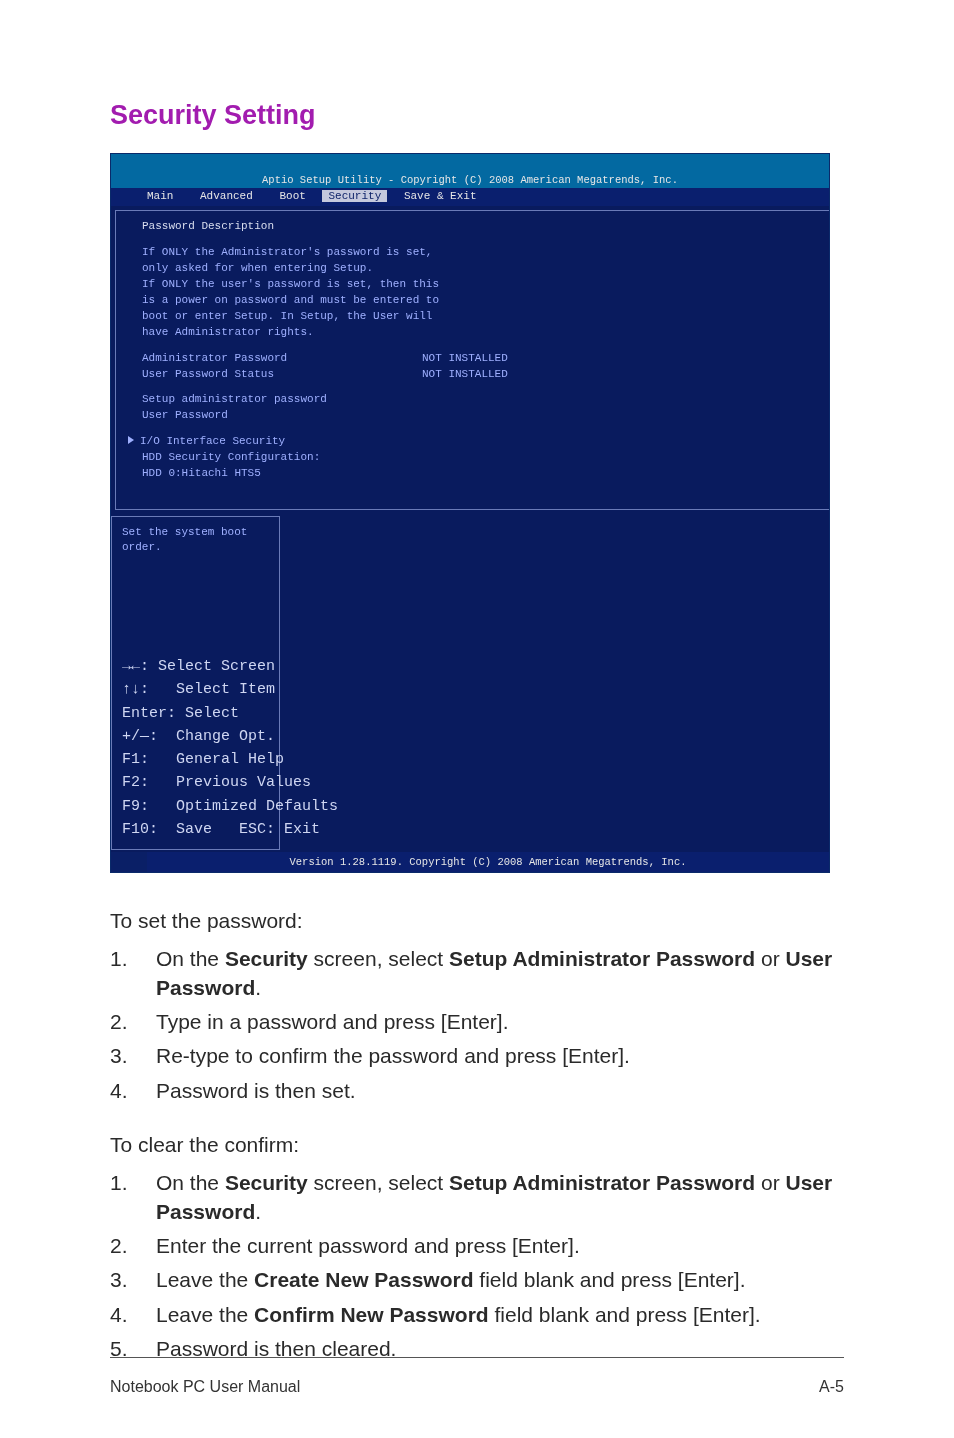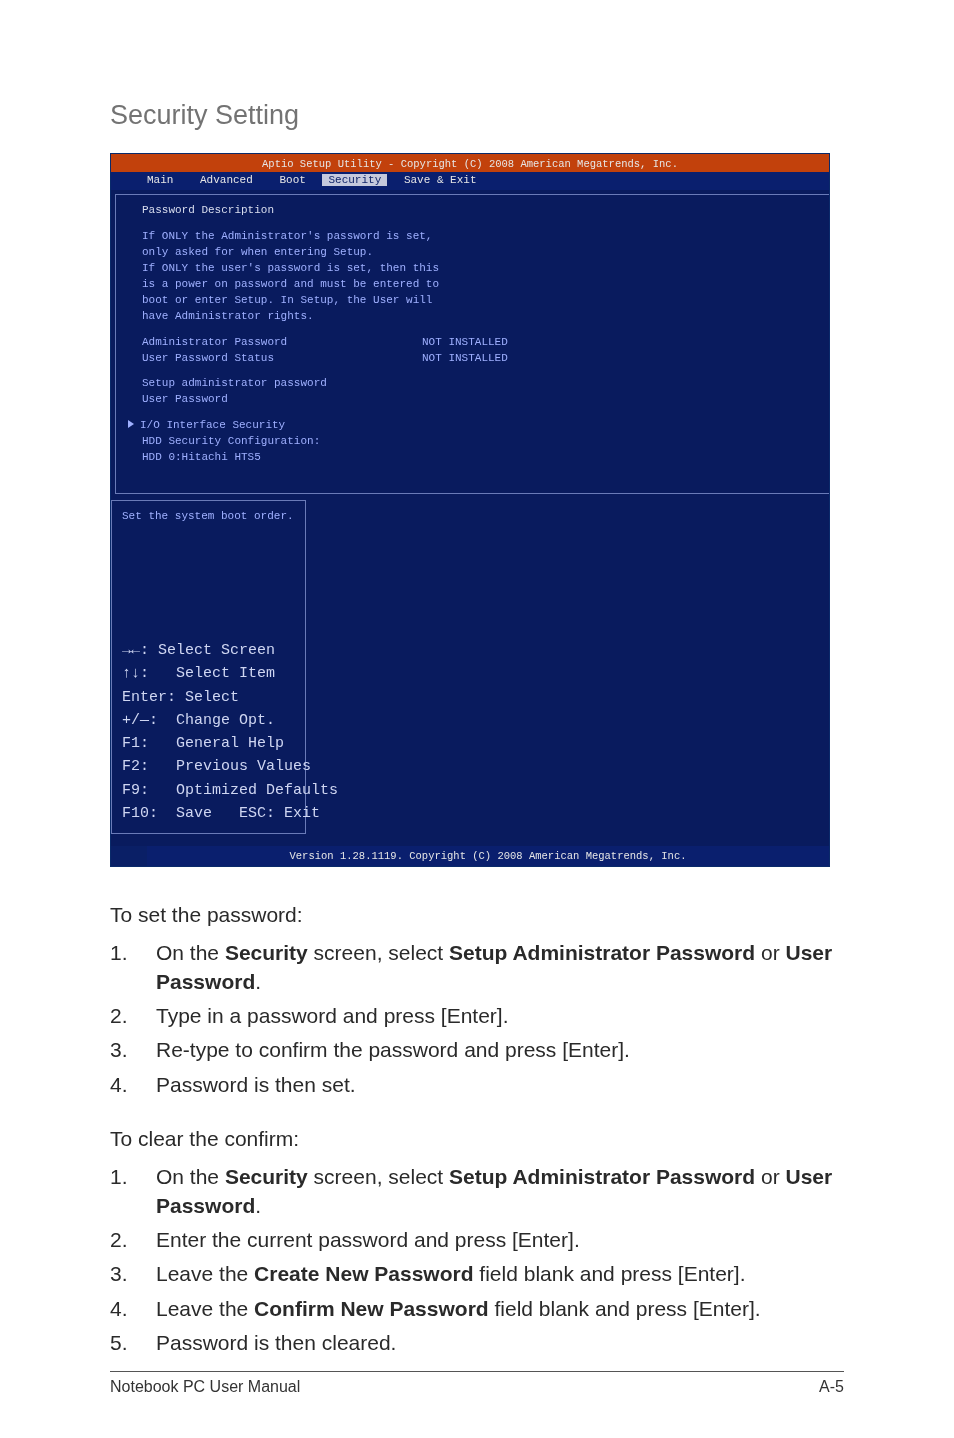--- a/index.html
+++ b/index.html
@@ -7,39 +7,39 @@
     background: #ffffff;
     font-family: Arial, Helvetica, sans-serif;
     width: 954px;
     height: 1438px;
     padding: 100px 110px 0 110px;
     color: #222;
     position: relative;
   }
   h2.section-heading {
     font-size: 27px;
-    font-weight: normal;
-    color: #737373;
+    font-weight: bold;
+    color: #a21caf;
     margin-bottom: 22px;
   }
 
   
   .bios {
     width: 720px;
     border: 1px solid #0a2a6a;
     font-family: "Courier New", monospace;
     font-size: 11px;
     color: #fff;
     background: #0a1f66;
     margin-bottom: 34px;
   }
   .bios-titlebar {
-    background: #c2410c;
+    background: #0369a1;
     text-align: center;
-    padding: 4px 0 2px;
+    padding: 20px 0 2px;
     font-size: 10.5px;
     color: #e6e6e6;
   }
   .bios-tabs {
     background: #0a1f6e;
     padding: 2px 10px 4px 26px;
     color: #e6e6e6;
     font-size: 11px;
   }
   .bios-tabs .tab {
@@ -61,23 +61,23 @@
     min-height: 300px;
     padding: 8px 14px 8px 26px;
     border-top: 1px solid #3f56a0;
     border-right-width: 0;
     position: relative;
     border: 1px solid #6a7bb8;
     border-right: none;
     margin: 4px 0 2px 4px;
   }
   .bios-right {
-    width: 195px;
+    width: 169px;
     border: 1px solid #6a7bb8;
-    margin: 4px 4px 12px 0;
+    margin: 4px 4px 2px 0;
     padding: 8px 10px;
     position: relative;
   }
   .bios-left .line { white-space: pre; color: #9fb0ff; }
   .bios-left .heading { color: #d9deef; }
   .bios-left .block { margin-bottom: 10px; line-height: 1.45; }
   .bios-left .pair { display: flex; align-items: flex-end; }
   .bios-left .pair .k { width: 280px; color: #9fb0ff; }
   .bios-left .pair .v { color: #9fb0ff; }
   .bios-left .row-item { color: #9fb0ff; line-height: 1.45; }
@@ -140,21 +140,21 @@
   }
   .body-text b { font-weight: bold; }
 
   
   .page-footer {
     position: absolute;
     bottom: 42px;
     left: 110px;
     right: 110px;
     border-top: 1px solid #555;
-    padding-top: 6px;
+    padding-top: 20px;
     display: flex;
     justify-content: space-between;
     font-size: 16px;
     color: #333;
     margin-top: 28px;
   }
 </style>
 </head>
 <body>
 

